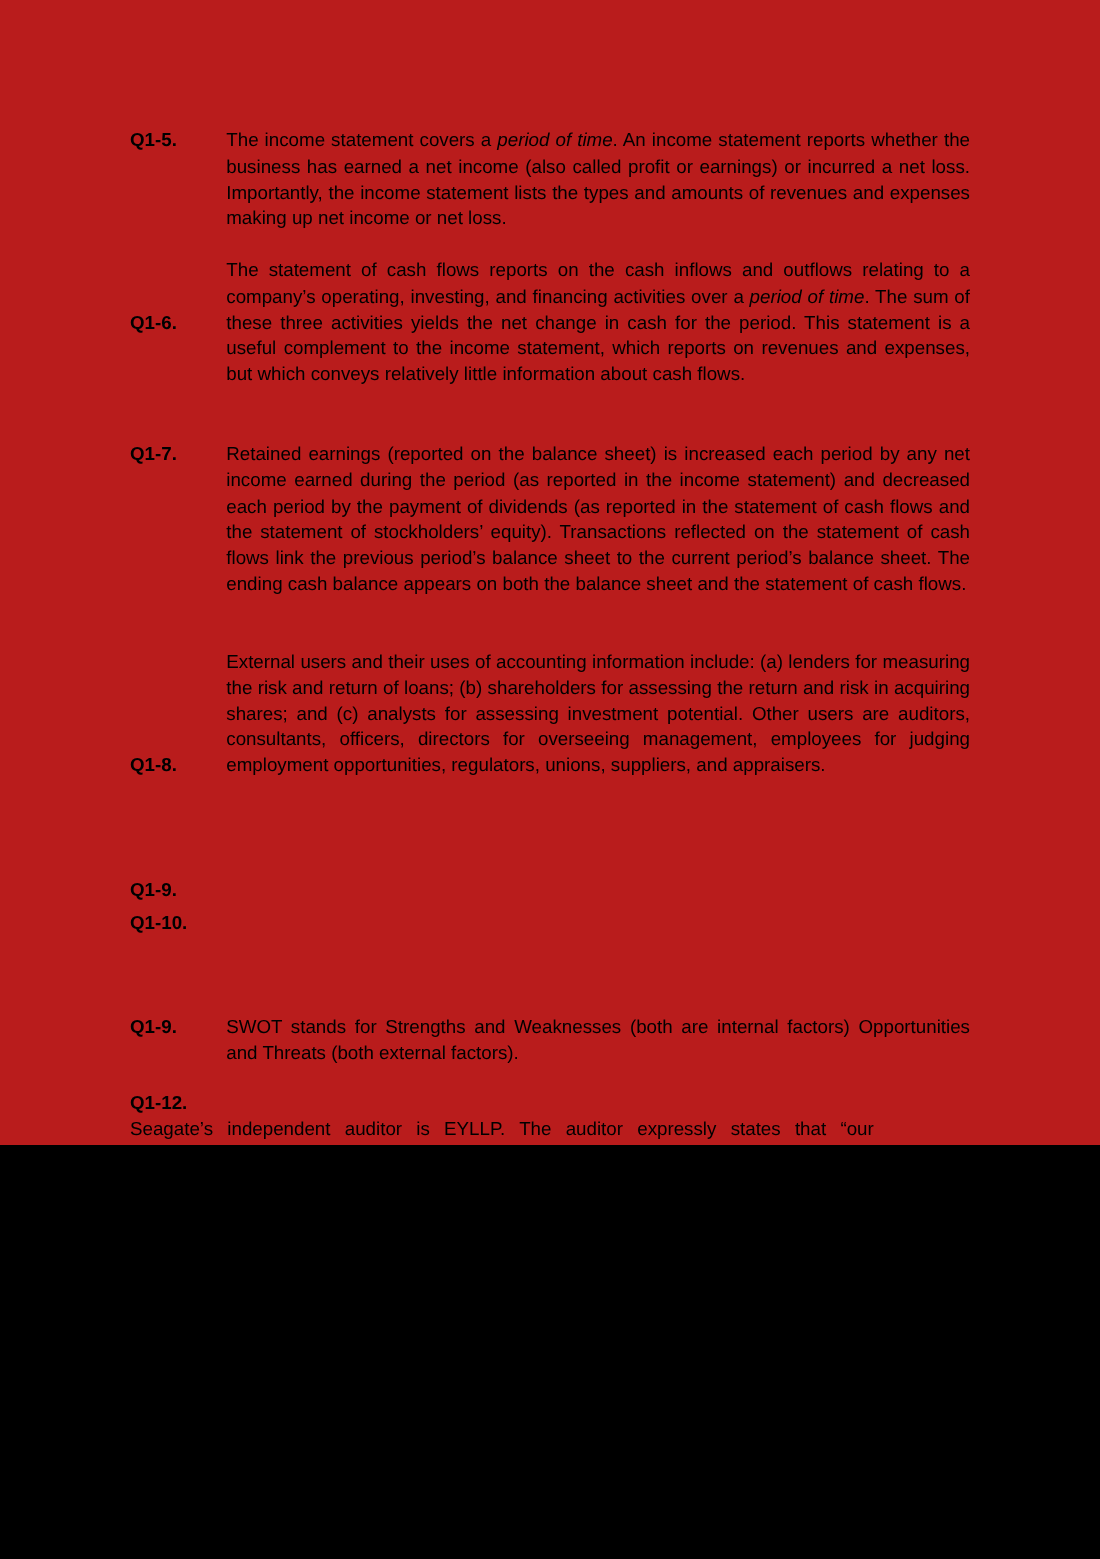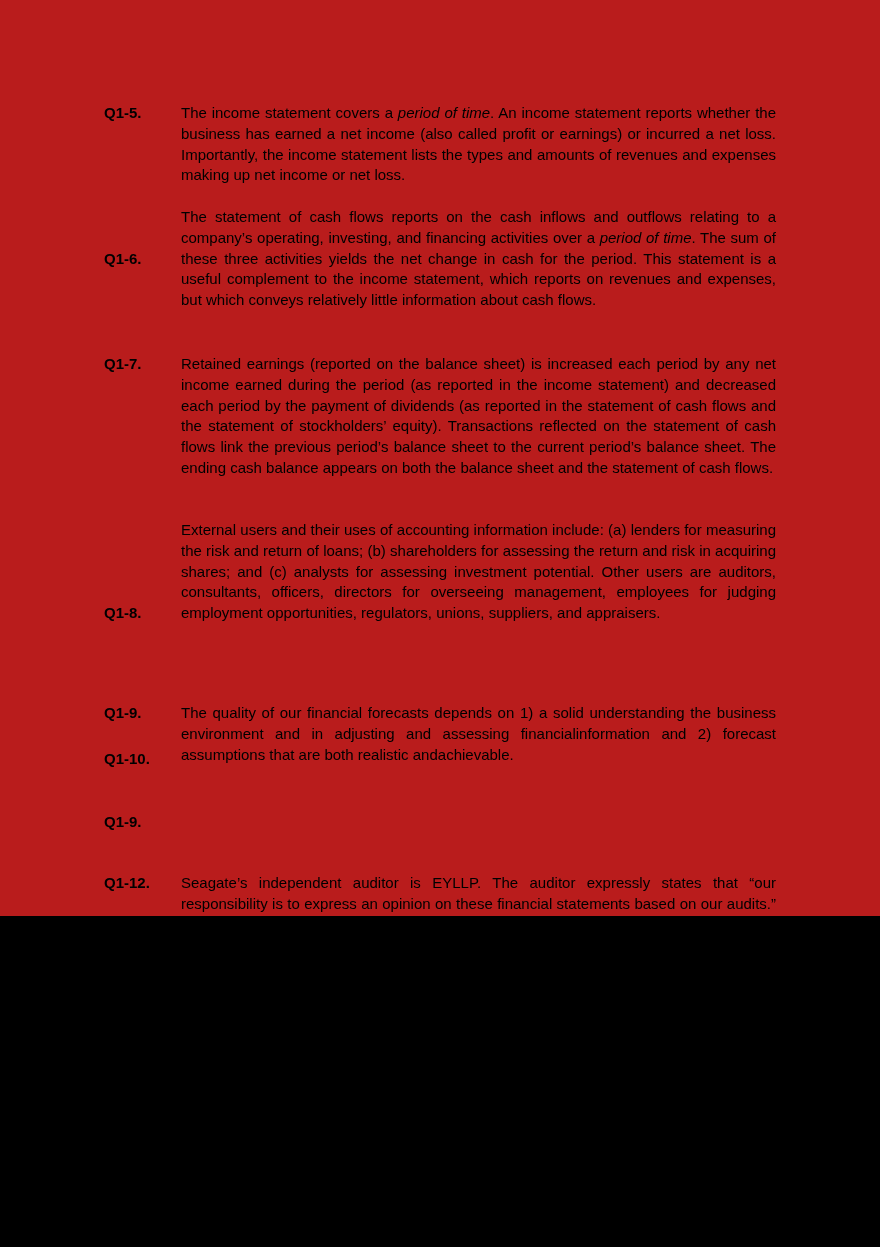--- a/index.html
+++ b/index.html
@@ -62,34 +62,34 @@
 
   <div class="qa" style="top:520px;align-items:flex-end;">
     <div class="qnum">Q1-8.</div>
     <div class="answer">
       <span>External users and their uses of accounting information include: (a) lenders for measuring the risk and return of loans; (b) shareholders for assessing the return and risk in acquiring shares; and (c) analysts for assessing investment potential. Other users are auditors, consultants, officers, directors for overseeing management, employees for judging employment opportunities, regulators, unions, suppliers, and appraisers.</span>
     </div>
   </div>
 
   <div class="qa" style="top:703px;">
     <div class="qnum">Q1-9.</div>
-    <div class="answer">
-      <span>The quality of our financial forecasts depends on 1) a solid understanding the business environment and in adjusting and assessing financialinformation and 2) forecast assumptions that are both realistic andachievable.</span>
-    </div>
   </div>
 
-  <div class="qa" style="top:749px;">
+  <div class="qa" style="top:729px;">
     <div class="qnum">Q1-10.</div>
   </div>
 
   <div class="qa" style="top:812px;">
     <div class="qnum">Q1-9.</div>
+    <div class="answer">
+      <span>SWOT stands for Strengths and Weaknesses (both are internal factors) Opportunities and Threats (both external factors).</span>
+    </div>
   </div>
 
-  <div class="qa" style="top:873px;">
+  <div class="qa" style="top:873px;flex-direction:column;">
     <div class="qnum">Q1-12.</div>
     <div class="answer">
       <span>Seagate’s independent auditor is EYLLP. The auditor expressly states that “our responsibility is to express an opinion on these financial statements based on our audits.” The auditor also states that “these financial statements are the responsibility of the company’s management.” Thus, the auditor does not assume responsibility for the financial statements.</span>
     </div>
   </div>
 
 </div>
 
 <div class="bottom-bar"></div>
 

